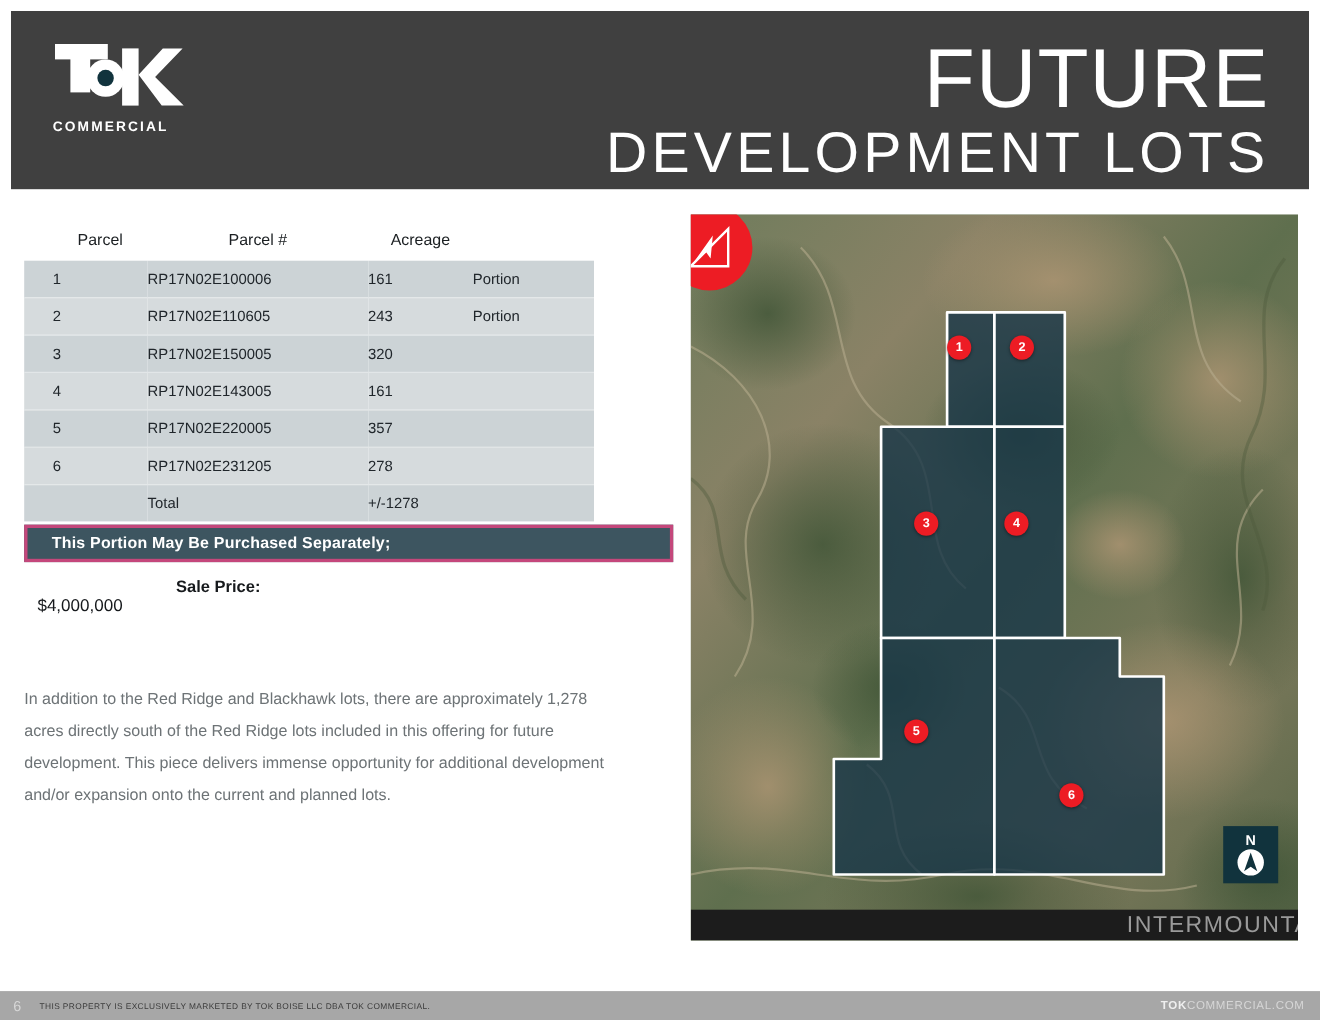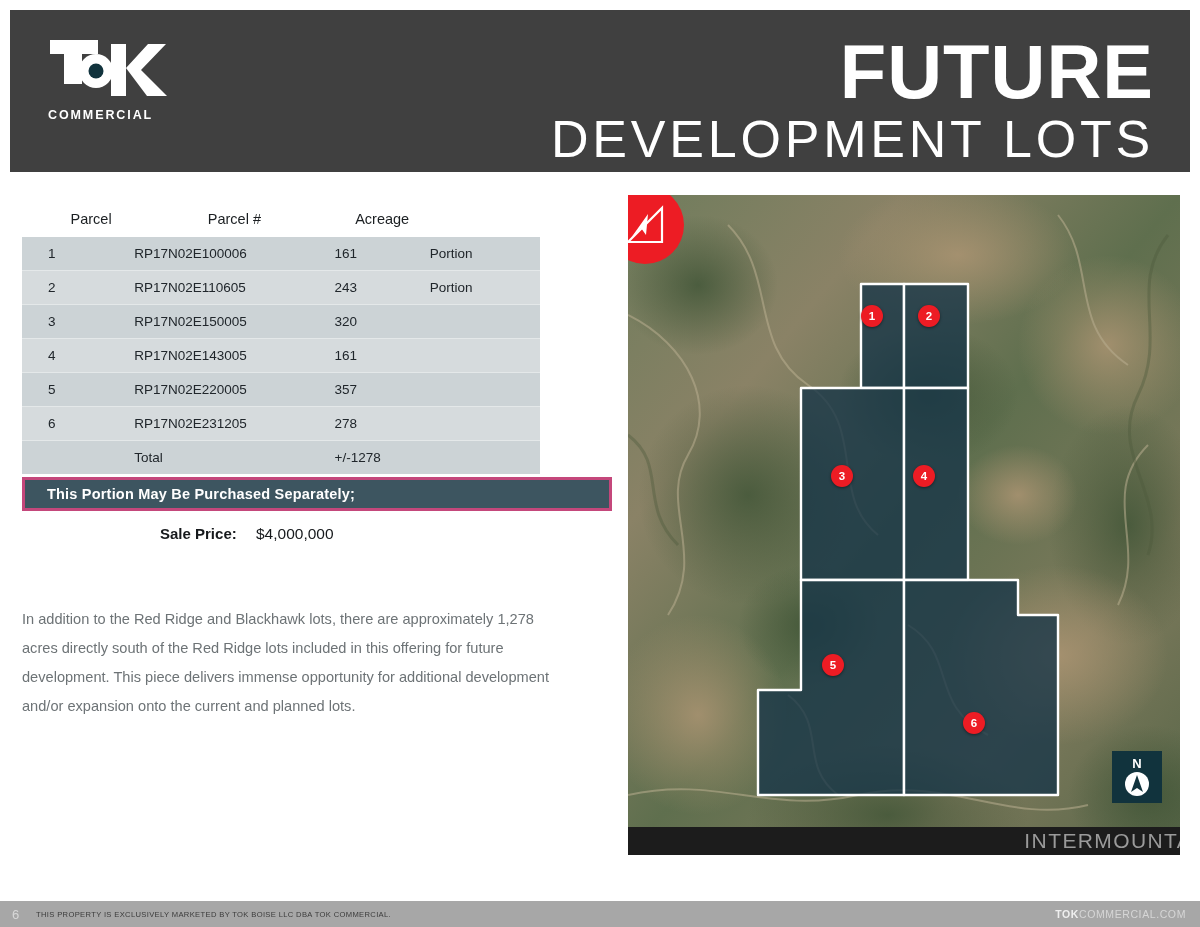--- a/index.html
+++ b/index.html
@@ -21,21 +21,21 @@
   .logo-mark { width: 120px; height: 62px; display:block; }
   .logo-sub {
     margin-top: 8px; color: #ffffff;
     font-size: 12.5px; font-weight: 700; letter-spacing: 1.9px;
   }
   .title-block {
     position: absolute; right: 36px; top: 26px;
     text-align: right; line-height: 1;
   }
   .title-main {
-    color: #ffffff; font-size: 76px; font-weight: 700;
+    color: #ffffff; font-size: 76px; font-weight: 400;
     letter-spacing: 1px; line-height: 0.95;
     display: block;
   }
   .title-sub {
     color: #ffffff; font-size: 52px; font-weight: 300;
     letter-spacing: 3.8px; line-height: 1.12;
     display: block; margin-top: 2px;
   }
 
   
@@ -61,21 +61,21 @@
 
   .banner {
     width: 590px; margin-top: 3px;
     background: #3d5560;
     border: 3px solid #c4477b;
     padding: 6px 0 6px 22px;
     color: #ffffff; font-size: 14.5px; font-weight: 600;
     letter-spacing: 0.2px;
   }
   .price-row {
-    width: 518px; display: flex; margin-top: 14px;
+    width: 518px; display: flex; margin-top: 14px; flex-direction: column;
   }
   .price-label {
     width: 222px; text-align: left; padding-left: 138px;
     font-size: 15px; font-weight: 700; color: #16191c;
   }
   .price-value { font-size: 15.5px; color: #16191c; padding-left: 12px; }
 
   .body-copy {
     margin-top: 62px; width: 530px;
     font-size: 14.6px; line-height: 1.98; color: #6d7376; font-weight: 400;

